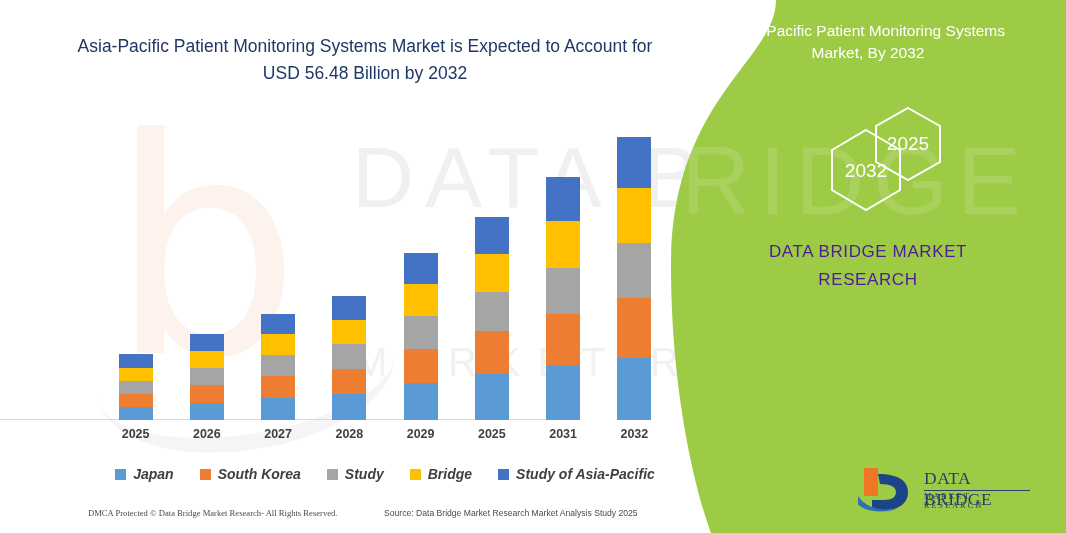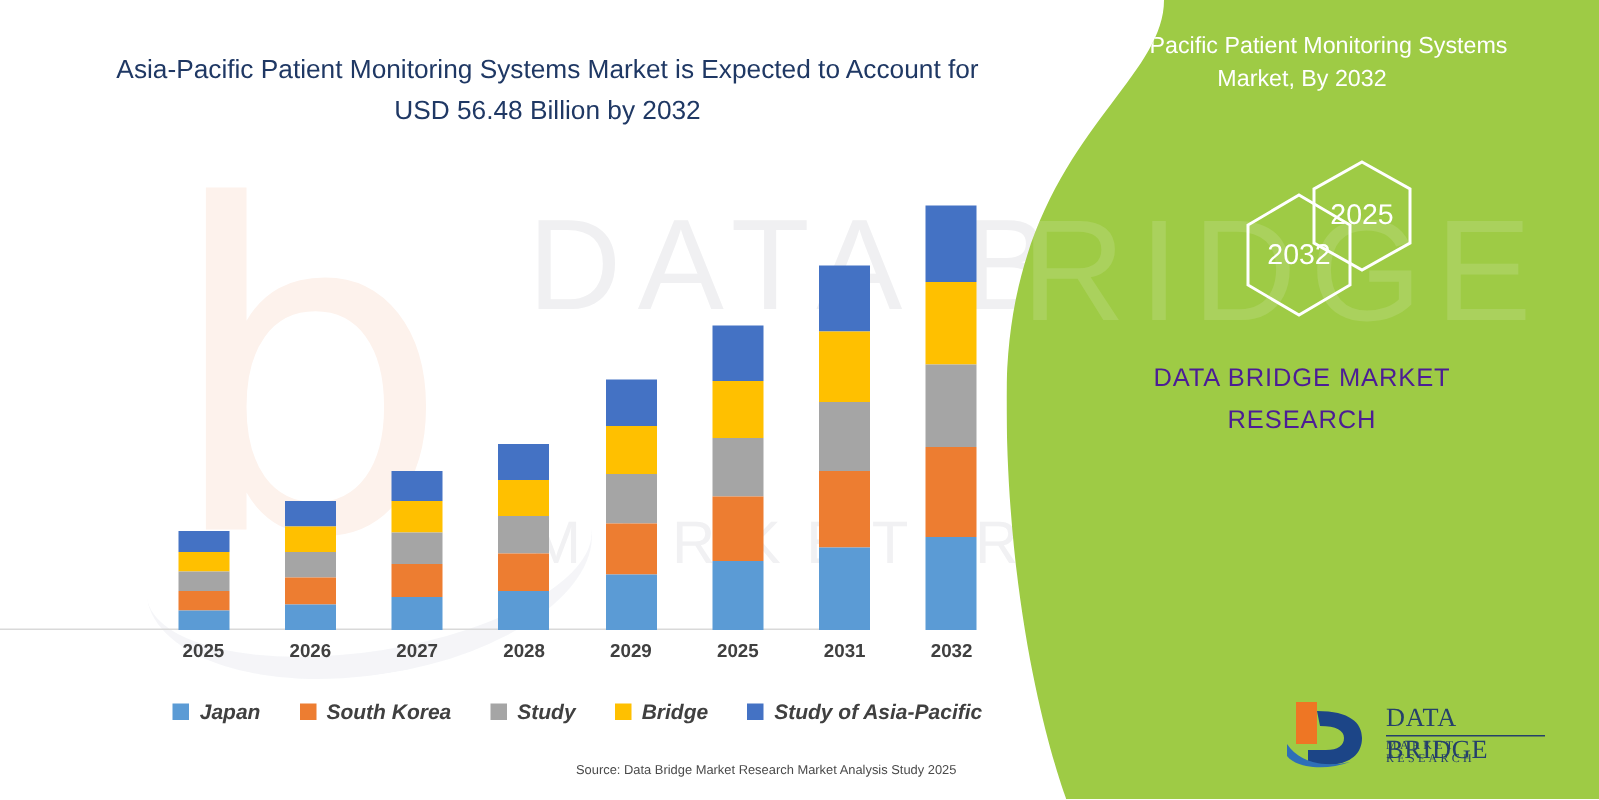--- a/index.html
+++ b/index.html
@@ -307,20 +307,21 @@
       <div class="leg-item">
         <span class="leg-swatch" style="background: rgb(255, 192, 0);"></span>
         <span class="leg-text">Bridge</span>
       </div>
       <div class="leg-item">
         <span class="leg-swatch" style="background: rgb(68, 114, 196);"></span>
         <span class="leg-text">Study of Asia-Pacific</span>
       </div>
     </div>
 
+  <div class="footer-left">DMCA Protected © Data Bridge Market Research- All Rights Reserved.</div>
   <div class="footer-right">Source: Data Bridge Market Research Market Analysis Study 2025</div>
 
   <div class="green-panel">
     <div class="green-wm">BRIDGE</div>
 
     <div class="gp-title">Asia-Pacific Patient Monitoring Systems Market, By 2032</div>
 
     <div class="hexwrap">
       <svg width="300" height="115" style="position:absolute;left:0;top:0;">
         <polygon points="190,8 222,26 222,62 190,80 158,62 158,26" fill="none" stroke="#ffffff" stroke-width="2"></polygon>

